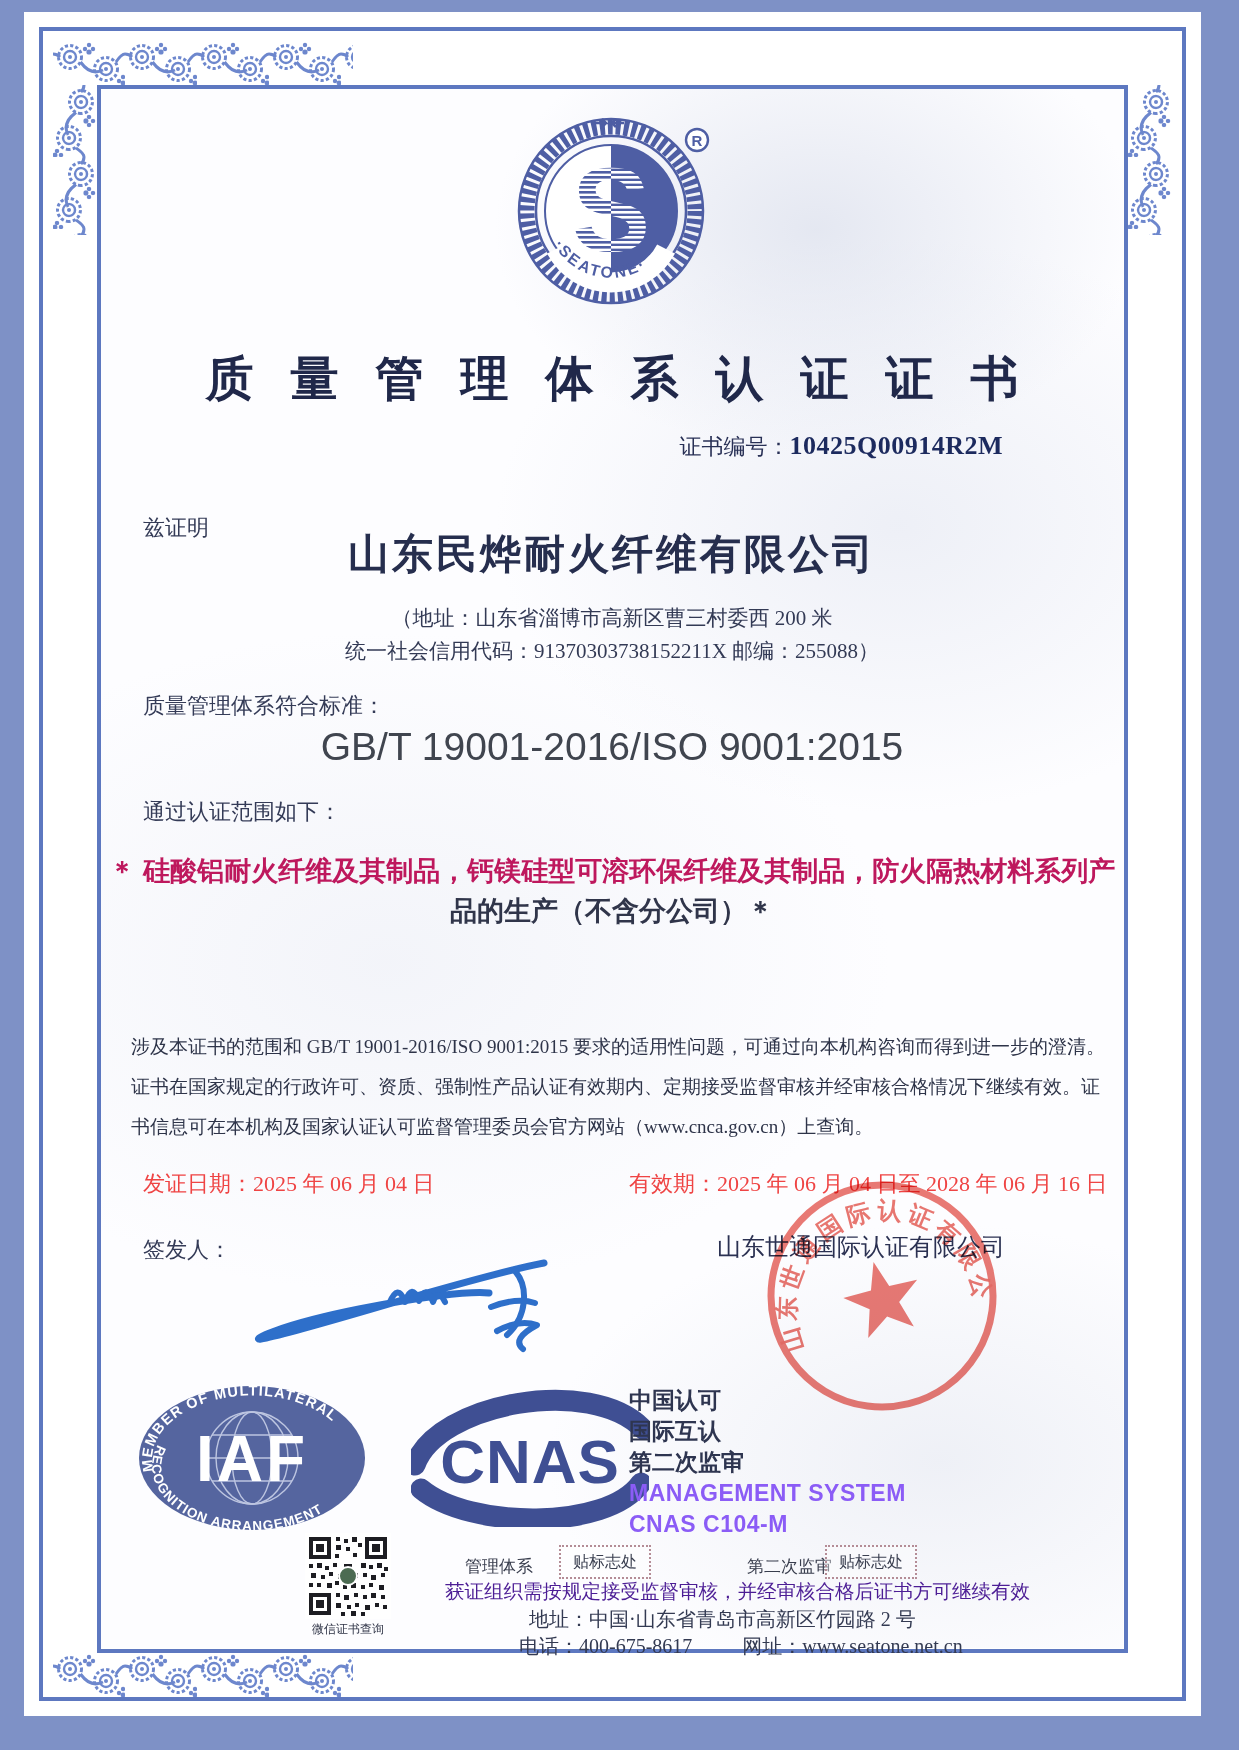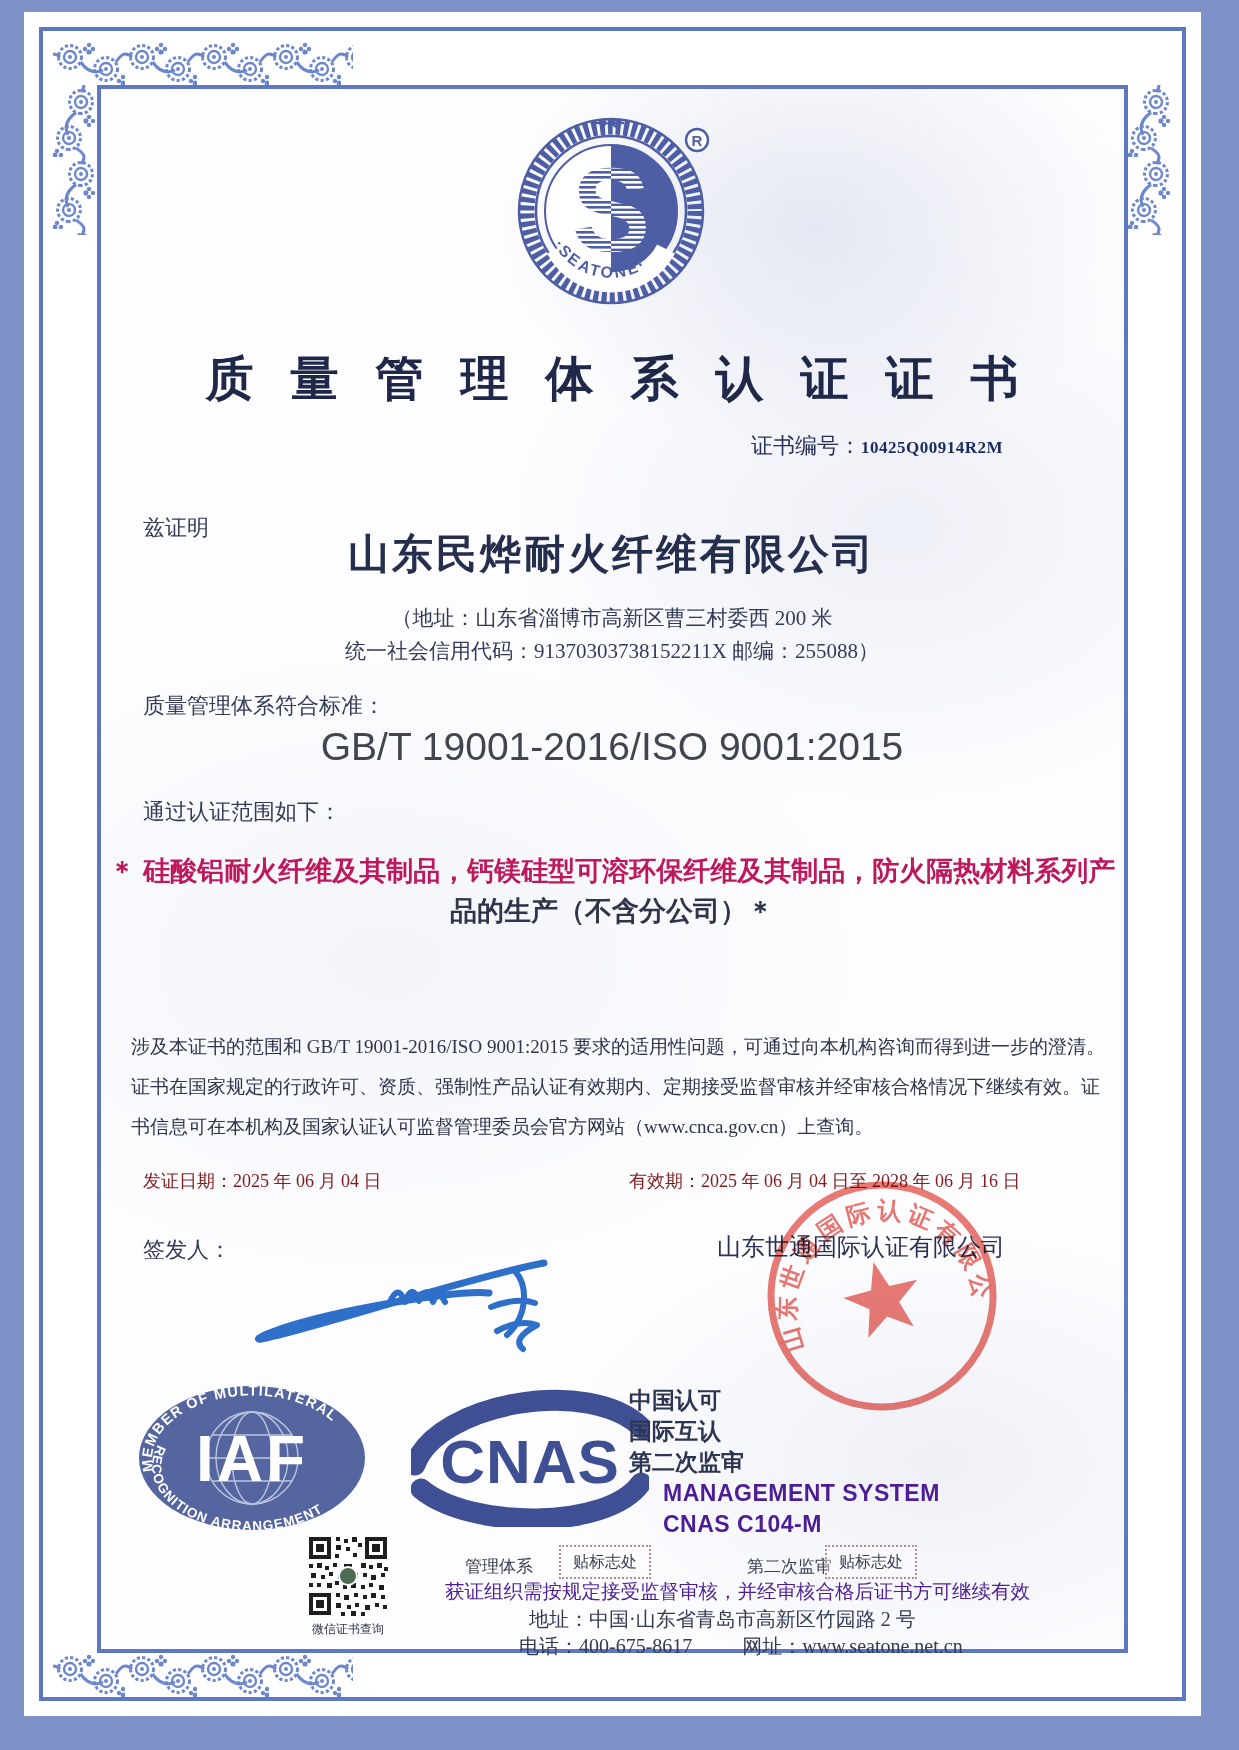--- a/index.html
+++ b/index.html
@@ -17,42 +17,42 @@
   .content::before{content:"";position:absolute;inset:0;pointer-events:none;
     background:
       radial-gradient(460px 320px at 70% 9%, rgba(208,214,230,.55), rgba(208,214,230,0) 70%),
       radial-gradient(560px 400px at 78% 28%, rgba(216,221,235,.42), rgba(216,221,235,0) 72%),
       radial-gradient(700px 460px at 28% 56%, rgba(224,228,239,.35), rgba(224,228,239,0) 72%),
       radial-gradient(560px 340px at 82% 88%, rgba(216,221,233,.40), rgba(216,221,233,0) 70%);}
   .abs{position:absolute;white-space:nowrap;}
   .ctr{left:50%;transform:translateX(-50%);}
   .title{top:258px;font-size:48px;font-weight:bold;color:#20284a;letter-spacing:37px;padding-left:37px;}
   .certno{top:342px;right:120px;font-size:22px;color:#283055;}
-  .certno b{font-size:17px;color:#1c2a5e;letter-spacing:.5px;font-family:"Liberation Serif",serif;}
+  .certno b{font-size:26px;color:#1c2a5e;letter-spacing:.5px;font-family:"Liberation Serif",serif;}
   .lbl{font-size:22px;color:#343b57;}
   .cizhengming{left:42px;top:424px;}
   .company{top:438px;font-size:41px;font-weight:bold;color:#262e4e;letter-spacing:3px;}
   .addr1{top:515px;font-size:21px;color:#333a55;}
   .addr2{top:548px;font-size:21px;color:#333a55;}
   .stdlbl{left:42px;top:602px;}
   .standard{top:636px;font-size:39px;color:#40454f;font-family:"Liberation Sans",sans-serif;}
   .scopelbl{left:42px;top:708px;}
   .scope1{top:764px;font-size:27px;font-weight:bold;color:#be185d;font-family:"Liberation Sans",sans-serif;}
   .scope2{top:804px;font-size:27px;font-weight:bold;color:#30354a;font-family:"Liberation Sans",sans-serif;}
   .notes{position:absolute;left:30px;top:938px;width:965px;font-size:19px;line-height:40px;color:#2e3449;}
   .notes span{display:block;white-space:nowrap;}
   .dates{top:1080px;}
   .issue{left:42px;} .valid{left:528px;}
-  .dateval{font-size:18px;color:#7f1d1d;}
+  .dateval{font-size:22px;color:#ef4444;}
   .signlbl{left:42px;top:1146px;}
   .issuer{top:1142px;left:560px;width:400px;text-align:center;font-size:24px;color:#2b3152;z-index:3;}
   .stampwrap{left:660px;top:1086px;z-index:4;opacity:.88;mix-blend-mode:multiply;}
   .acc{position:absolute;left:528px;top:1296px;line-height:31px;font-size:23px;font-weight:bold;color:#2e3550;
        font-family:"Liberation Sans",sans-serif;}
-  .acc .en{font-size:23px;color:#4c1d95;letter-spacing:.5px;margin-left:34px;}
+  .acc .en{font-size:23px;color:#8b5cf6;letter-spacing:.5px;}
   .qrcap{left:186px;top:1532px;width:122px;text-align:center;font-size:12px;color:#2e3346;}
   .aud{font-size:17px;color:#383d4d;}
   .aud1{left:364px;top:1466px;} .aud2{left:646px;top:1466px;}
   .stickbox{position:absolute;top:1456px;width:88px;height:30px;border:2px dotted #b48c96;
             text-align:center;line-height:30px;font-size:16px;color:#3a3f50;background:rgba(255,255,255,.4);}
   .box1{left:458px;} .box2{left:724px;}
   .sup{top:1489px;left:344px;font-size:19.5px;color:#4c1d95;}
   .orgaddr{top:1517px;left:428px;font-size:20px;color:#333a52;}
   .phone{top:1544px;left:418px;font-size:20px;color:#333a52;}
   svg text{font-family:"Liberation Sans",sans-serif;}

